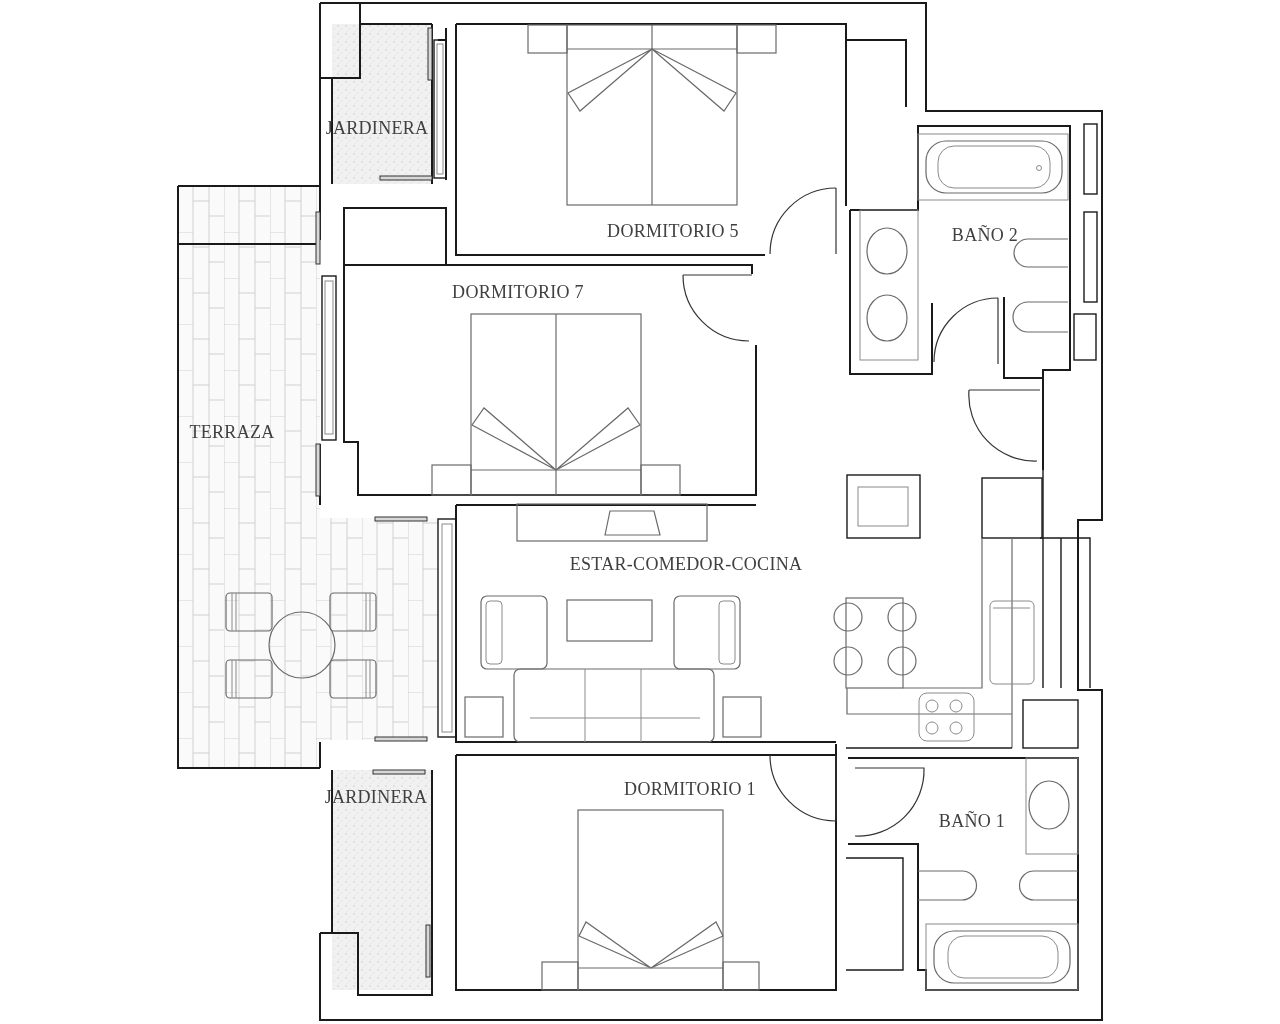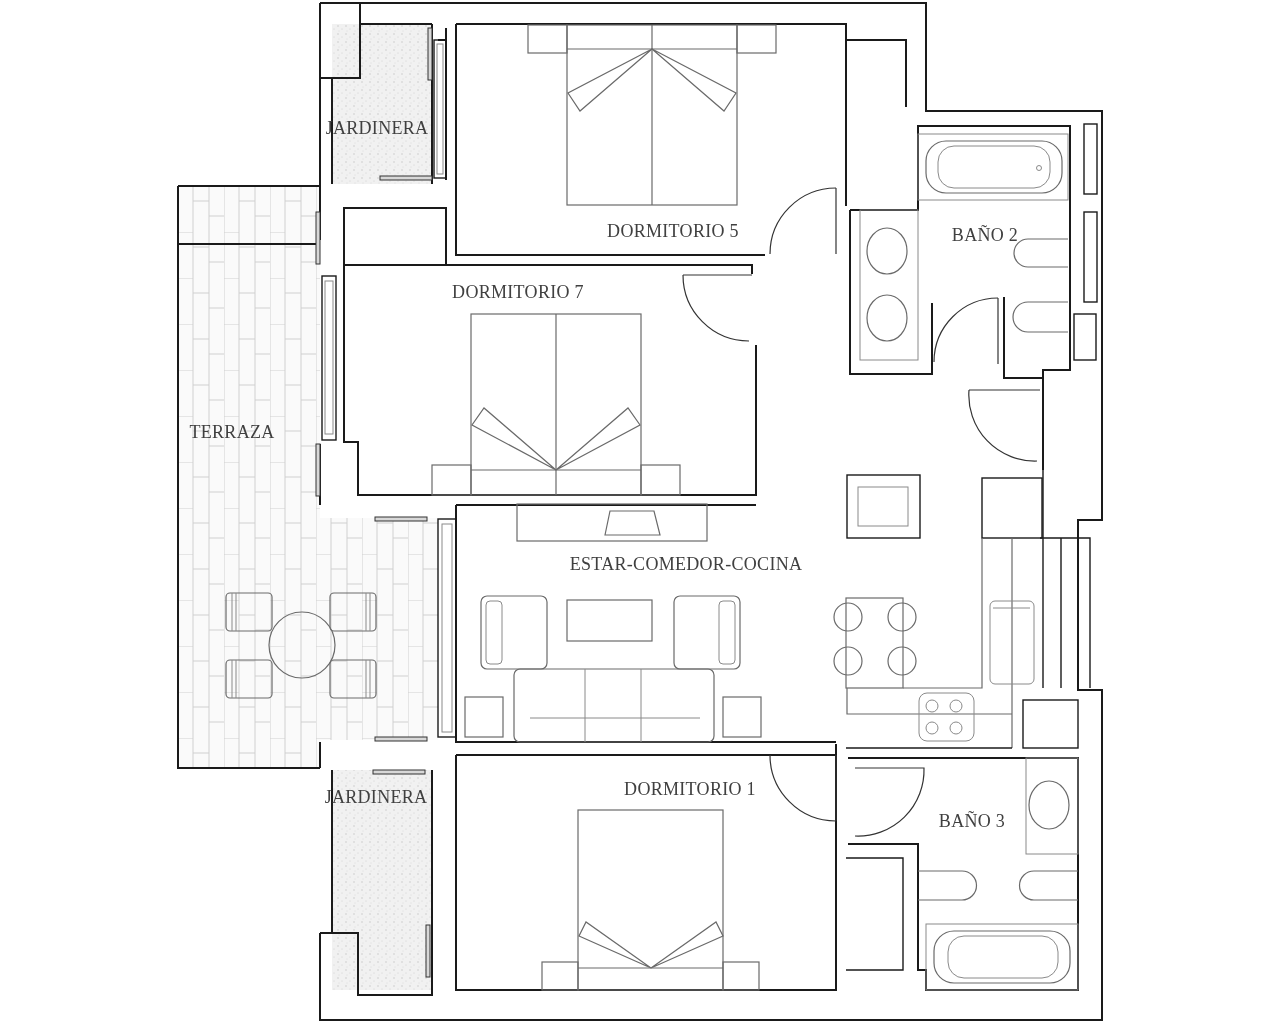--- a/index.html
+++ b/index.html
@@ -238,13 +238,13 @@
 </svg>
 
 <div class="label" style="left:673px; top:231px;">DORMITORIO 5</div>
 <div class="label" style="left:518px; top:292px;">DORMITORIO 7</div>
 <div class="label" style="left:985px; top:235px;">BAÑO 2</div>
 <div class="label" style="left:232px; top:432px;">TERRAZA</div>
 <div class="label" style="left:686px; top:564px;">ESTAR-COMEDOR-COCINA</div>
 <div class="label" style="left:377px; top:128px;">JARDINERA</div>
 <div class="label" style="left:376px; top:797px;">JARDINERA</div>
 <div class="label" style="left:660px; top:789px;margin-left:30px;">DORMITORIO 1</div>
-<div class="label" style="left:972px; top:821px;">BAÑO 3</div>
+<div class="label" style="left:972px; top:821px;">BAÑO 1</div>
 
 </body></html>

